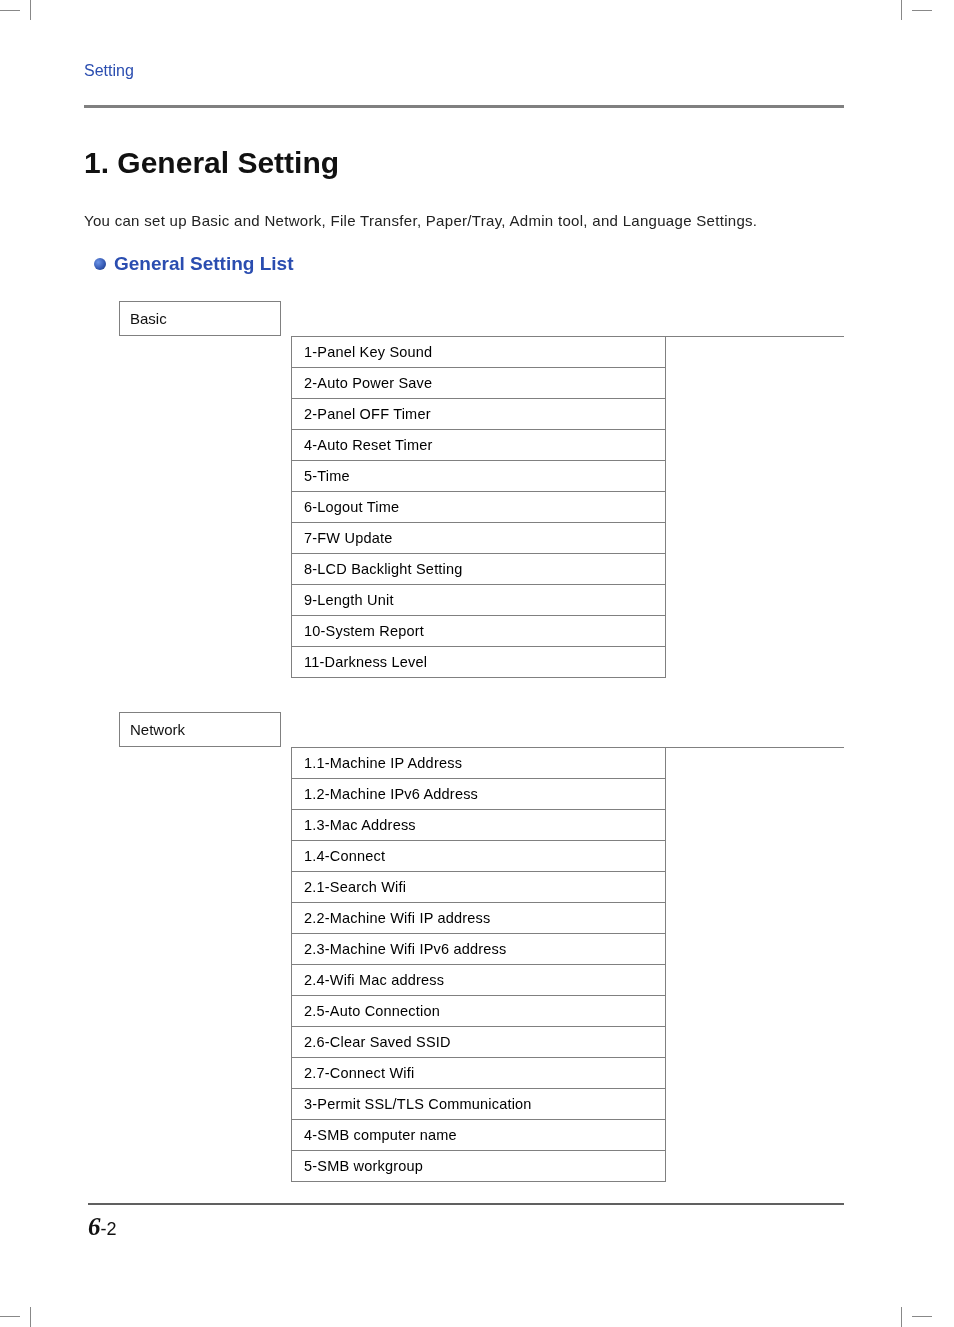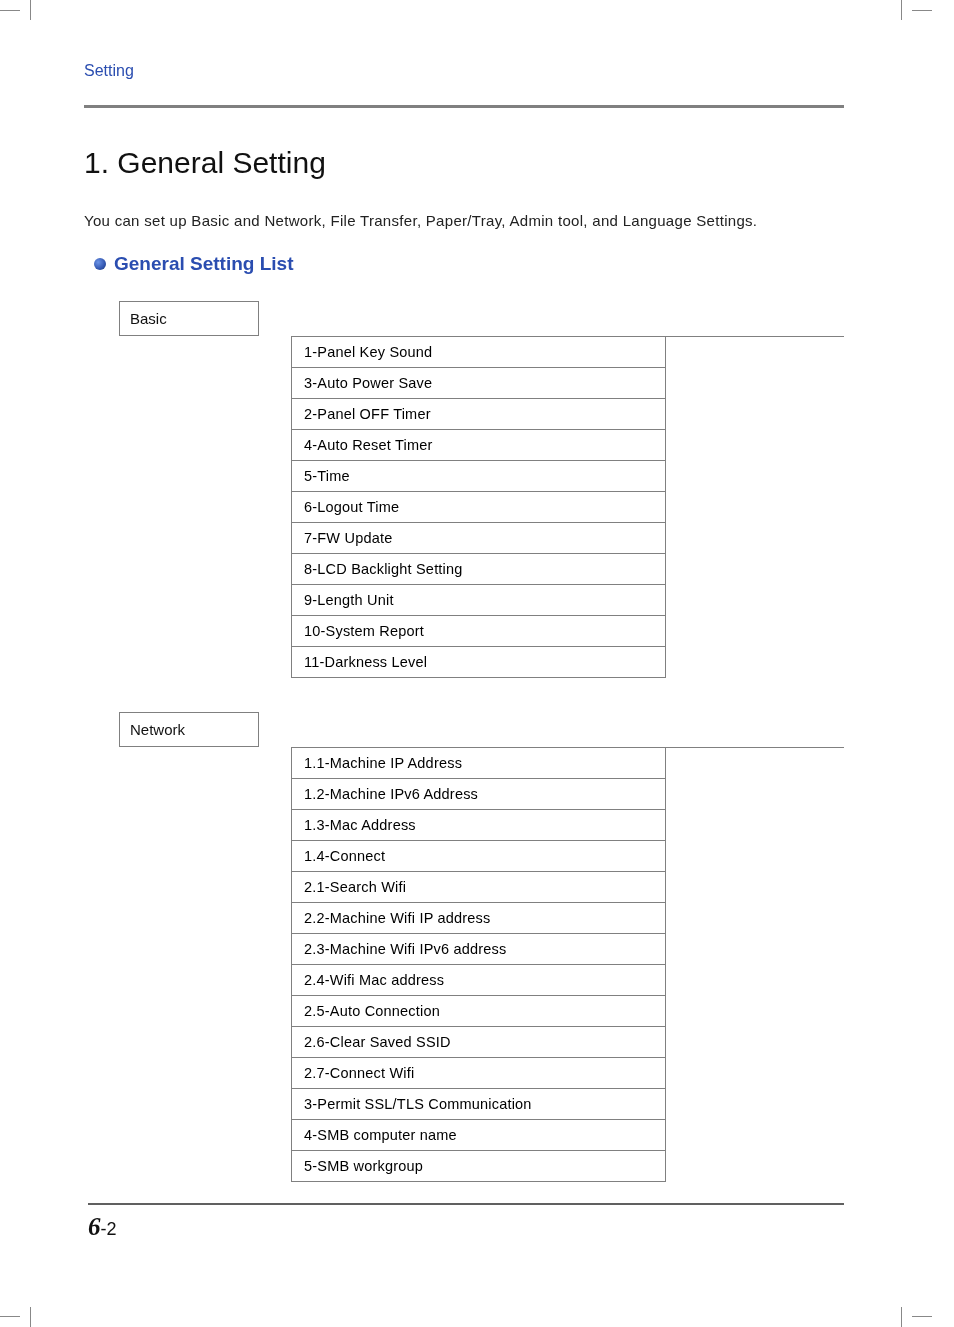--- a/index.html
+++ b/index.html
@@ -28,21 +28,21 @@
       font-size: 16px;
       padding-bottom: 25px;
     }
     .header-rule {
       border: none;
       border-top: 3px solid #808080;
       margin-bottom: 38px;
     }
     .main-heading {
       font-size: 30px;
-      font-weight: normal;
+      font-weight: bold;
       color: #111;
       margin-bottom: 32px;
     }
     .intro {
       font-size: 15px;
       color: #222;
       letter-spacing: 0.3px;
       margin-bottom: 24px;
     }
     .subheading {
@@ -61,21 +61,21 @@
       border-radius: 50%;
       background: radial-gradient(circle at 35% 35%, #6b93e6 0%, #3256b0 60%, #1b356f 100%);
       flex: 0 0 12px;
     }
     .group {
       margin-left: 35px;
       margin-bottom: 34px;
     }
     .group-label {
       border: 1px solid #808080;
-      width: 140px;
+      width: 162px;
       padding: 8px 10px;
       font-size: 15px;
       color: #111;
     }
     .items {
       margin-left: 172px;
       border-top: 1px solid #808080;
     }
     .item {
       border: 1px solid #808080;
@@ -131,21 +131,21 @@
 
   <div class="subheading">
     <span class="bullet-icon"></span>
     <span>General Setting List</span>
   </div>
 
   <div class="group">
     <div class="group-label">Basic</div>
     <div class="items">
       <div class="item">1-Panel Key Sound</div>
-      <div class="item">3-Auto Power Save</div>
+      <div class="item">2-Auto Power Save</div>
       <div class="item">2-Panel OFF Timer</div>
       <div class="item">4-Auto Reset Timer</div>
       <div class="item">5-Time</div>
       <div class="item">6-Logout Time</div>
       <div class="item">7-FW Update</div>
       <div class="item">8-LCD Backlight Setting</div>
       <div class="item">9-Length Unit</div>
       <div class="item">10-System Report</div>
       <div class="item">11-Darkness Level</div>
     </div>

